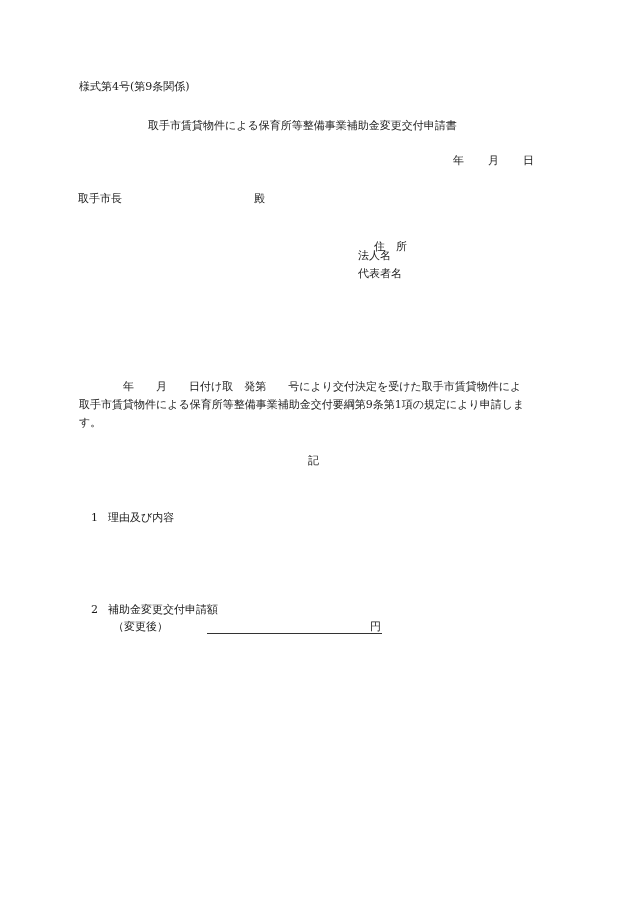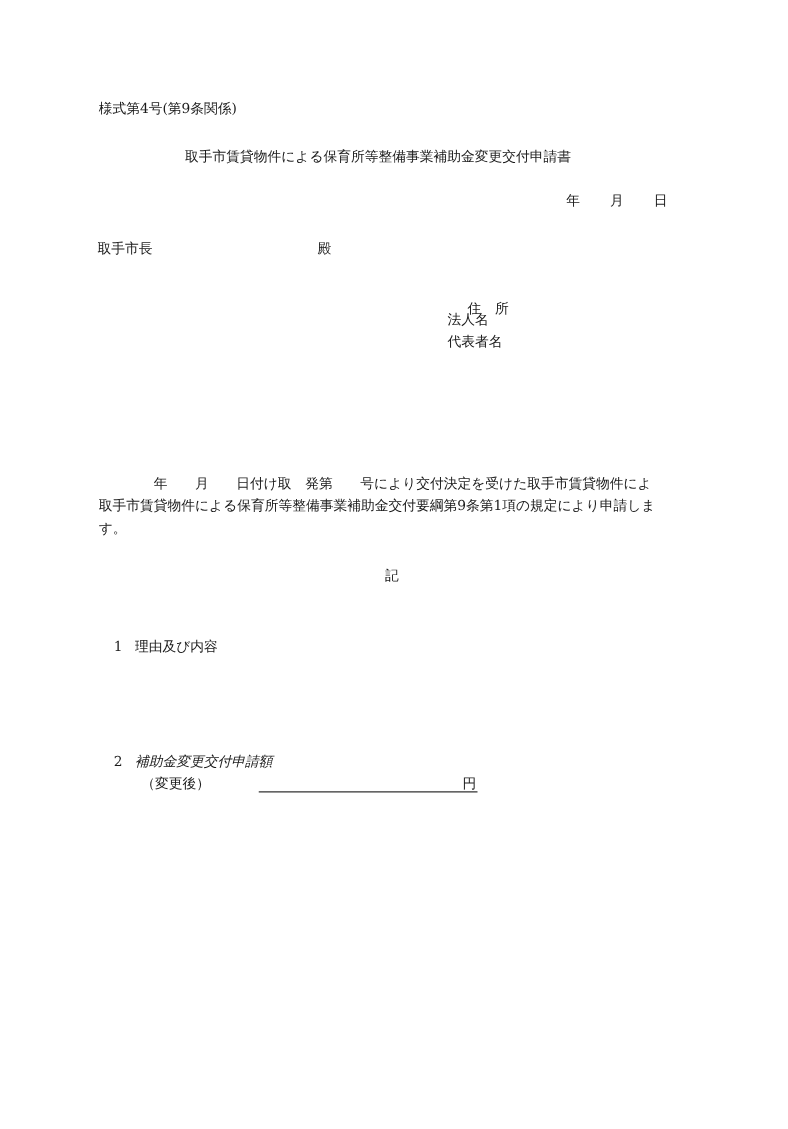--- a/index.html
+++ b/index.html
@@ -72,21 +72,21 @@
 
   <div class="abs" style="left:308px; top:454px;">記</div>
 
   <div>
     <span class="abs" style="left:91px; top:511px;">1</span>
     <span class="abs" style="left:108px; top:511px;">理由及び内容</span>
   </div>
 
   <div>
     <span class="abs" style="left:91px; top:603px;">2</span>
-    <span class="abs" style="left:108px; top:603px;font-style:italic;">補助金変更交付申請額</span>
+    <span class="abs" style="left:108px; top:603px;">補助金変更交付申請額</span>
   </div>
 
   <div>
     <span class="abs" style="left:113px; top:620px;">（変更後）</span>
     <div class="underline">
       <span class="abs" style="left:10px; top:-14px;"></span>
     </div>
     <span class="abs" style="left:370px; top:620px;">円</span>
   </div>
 

